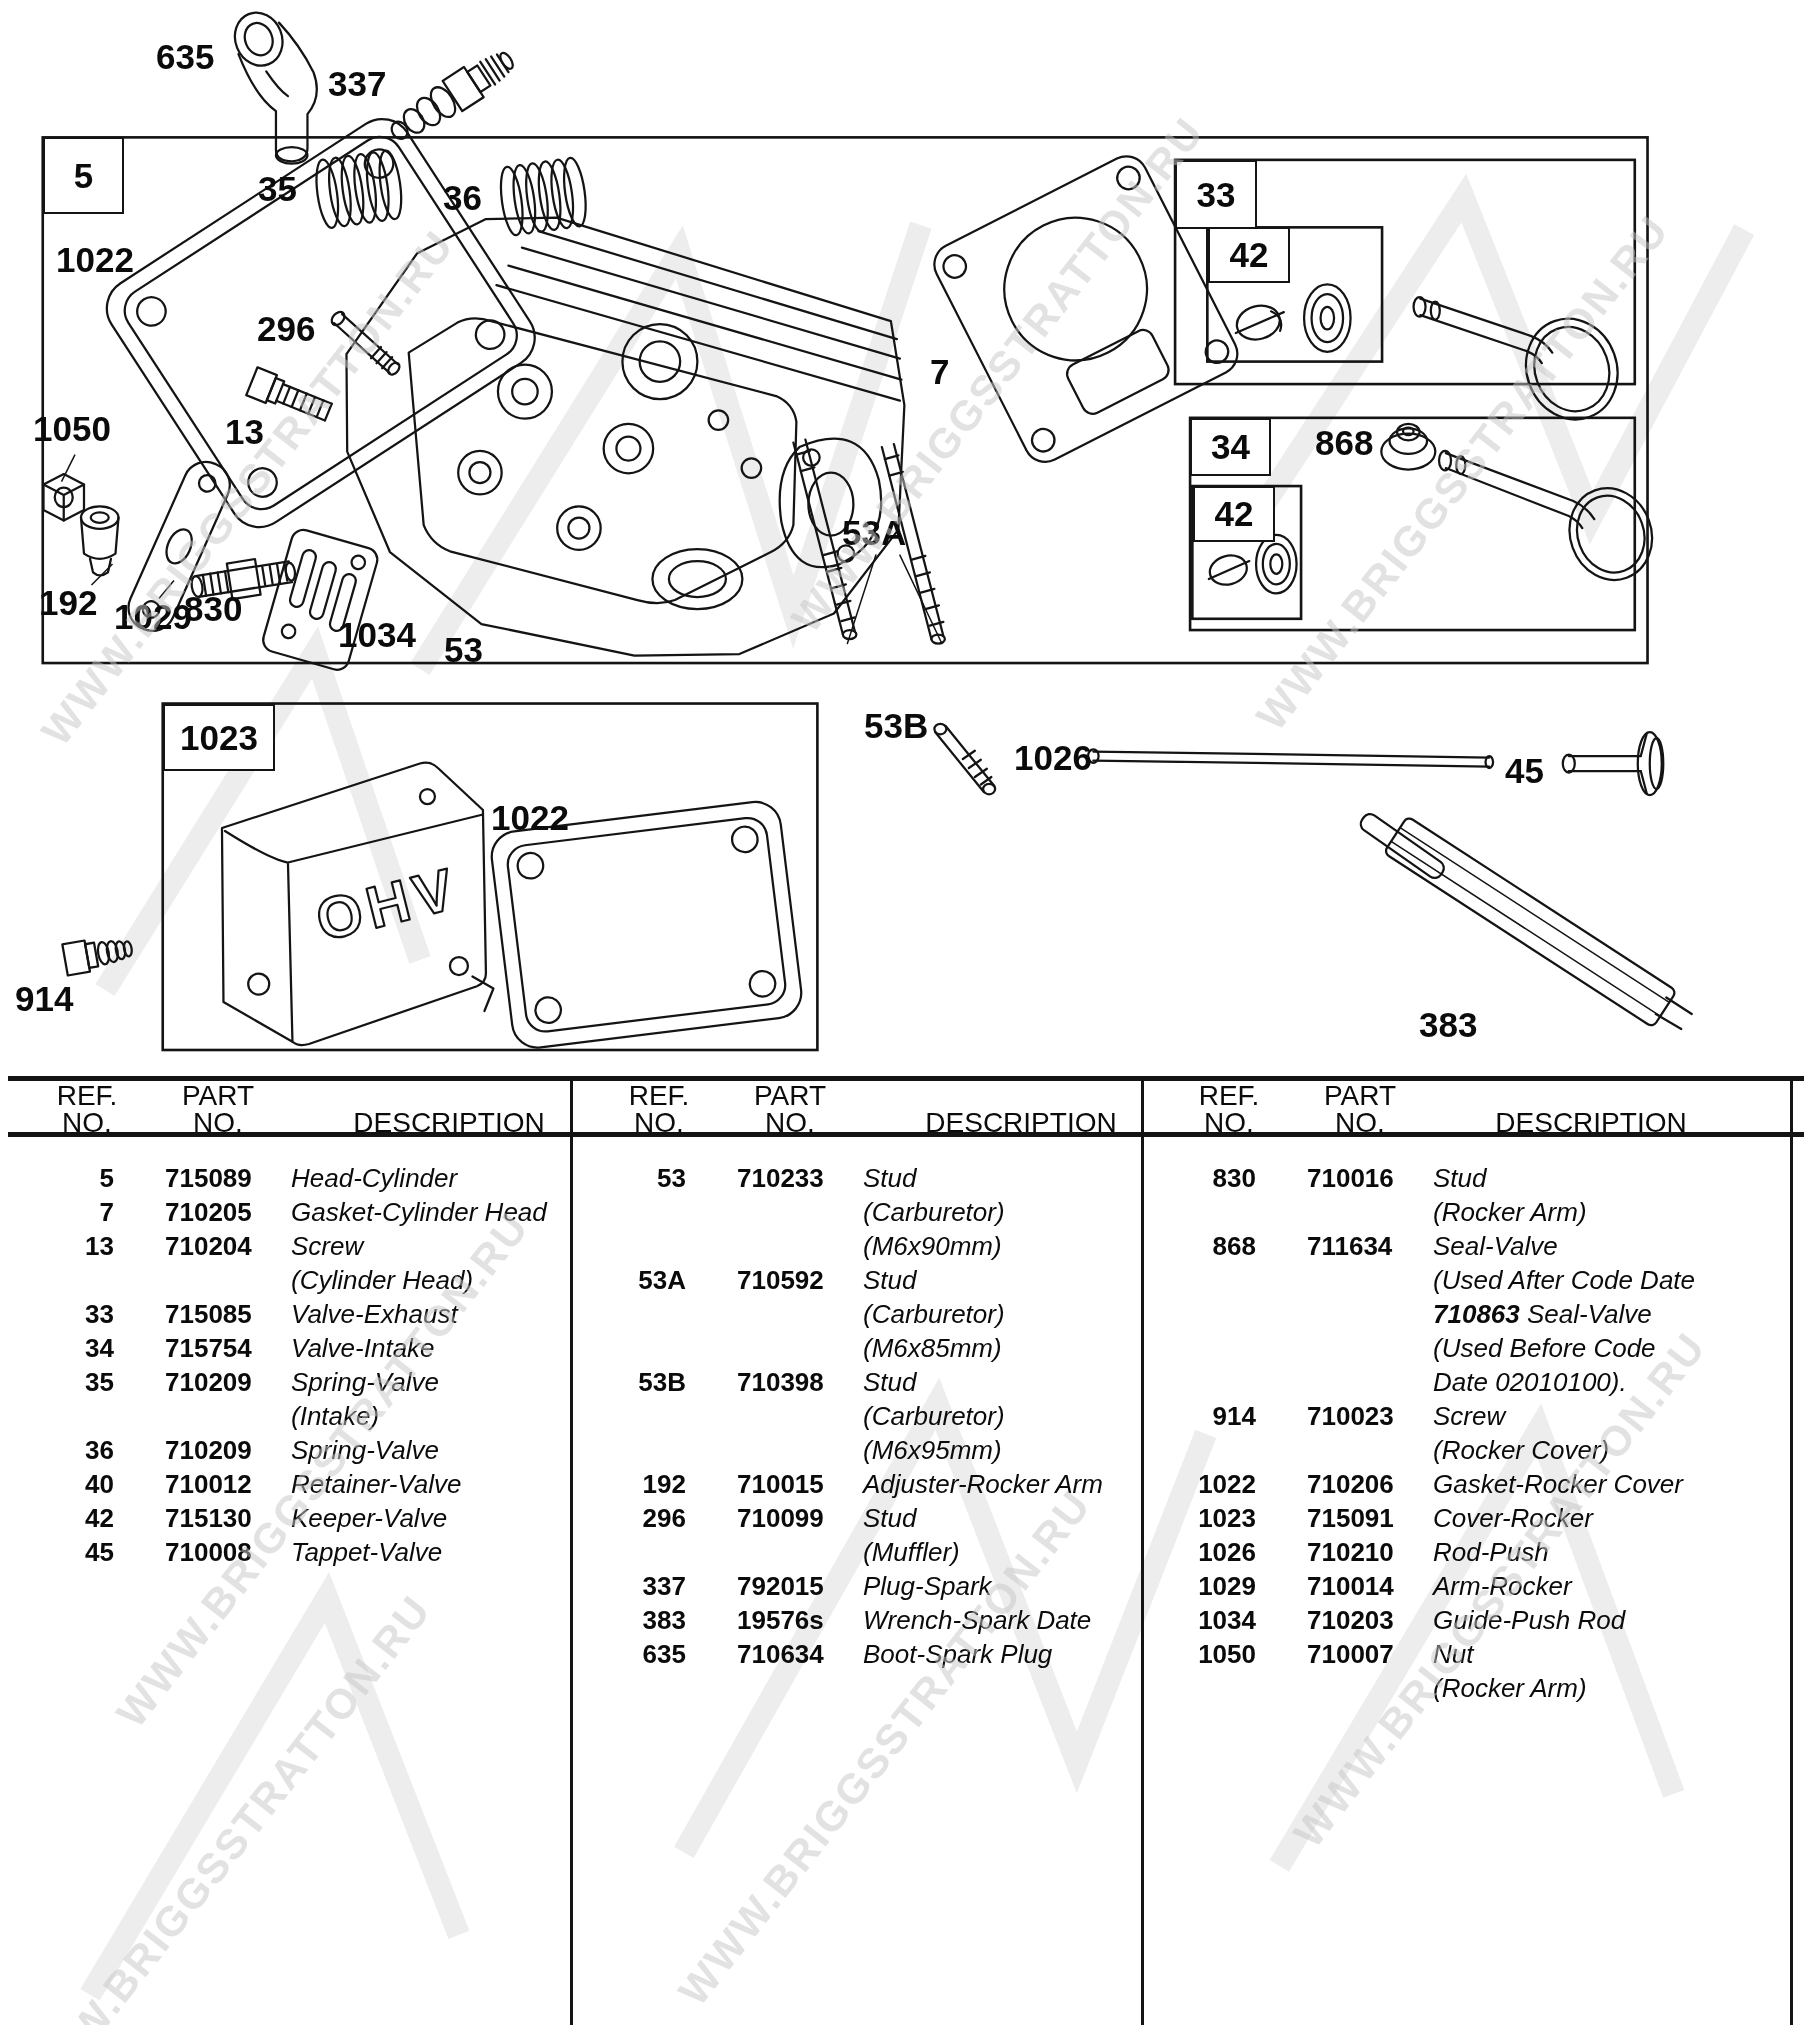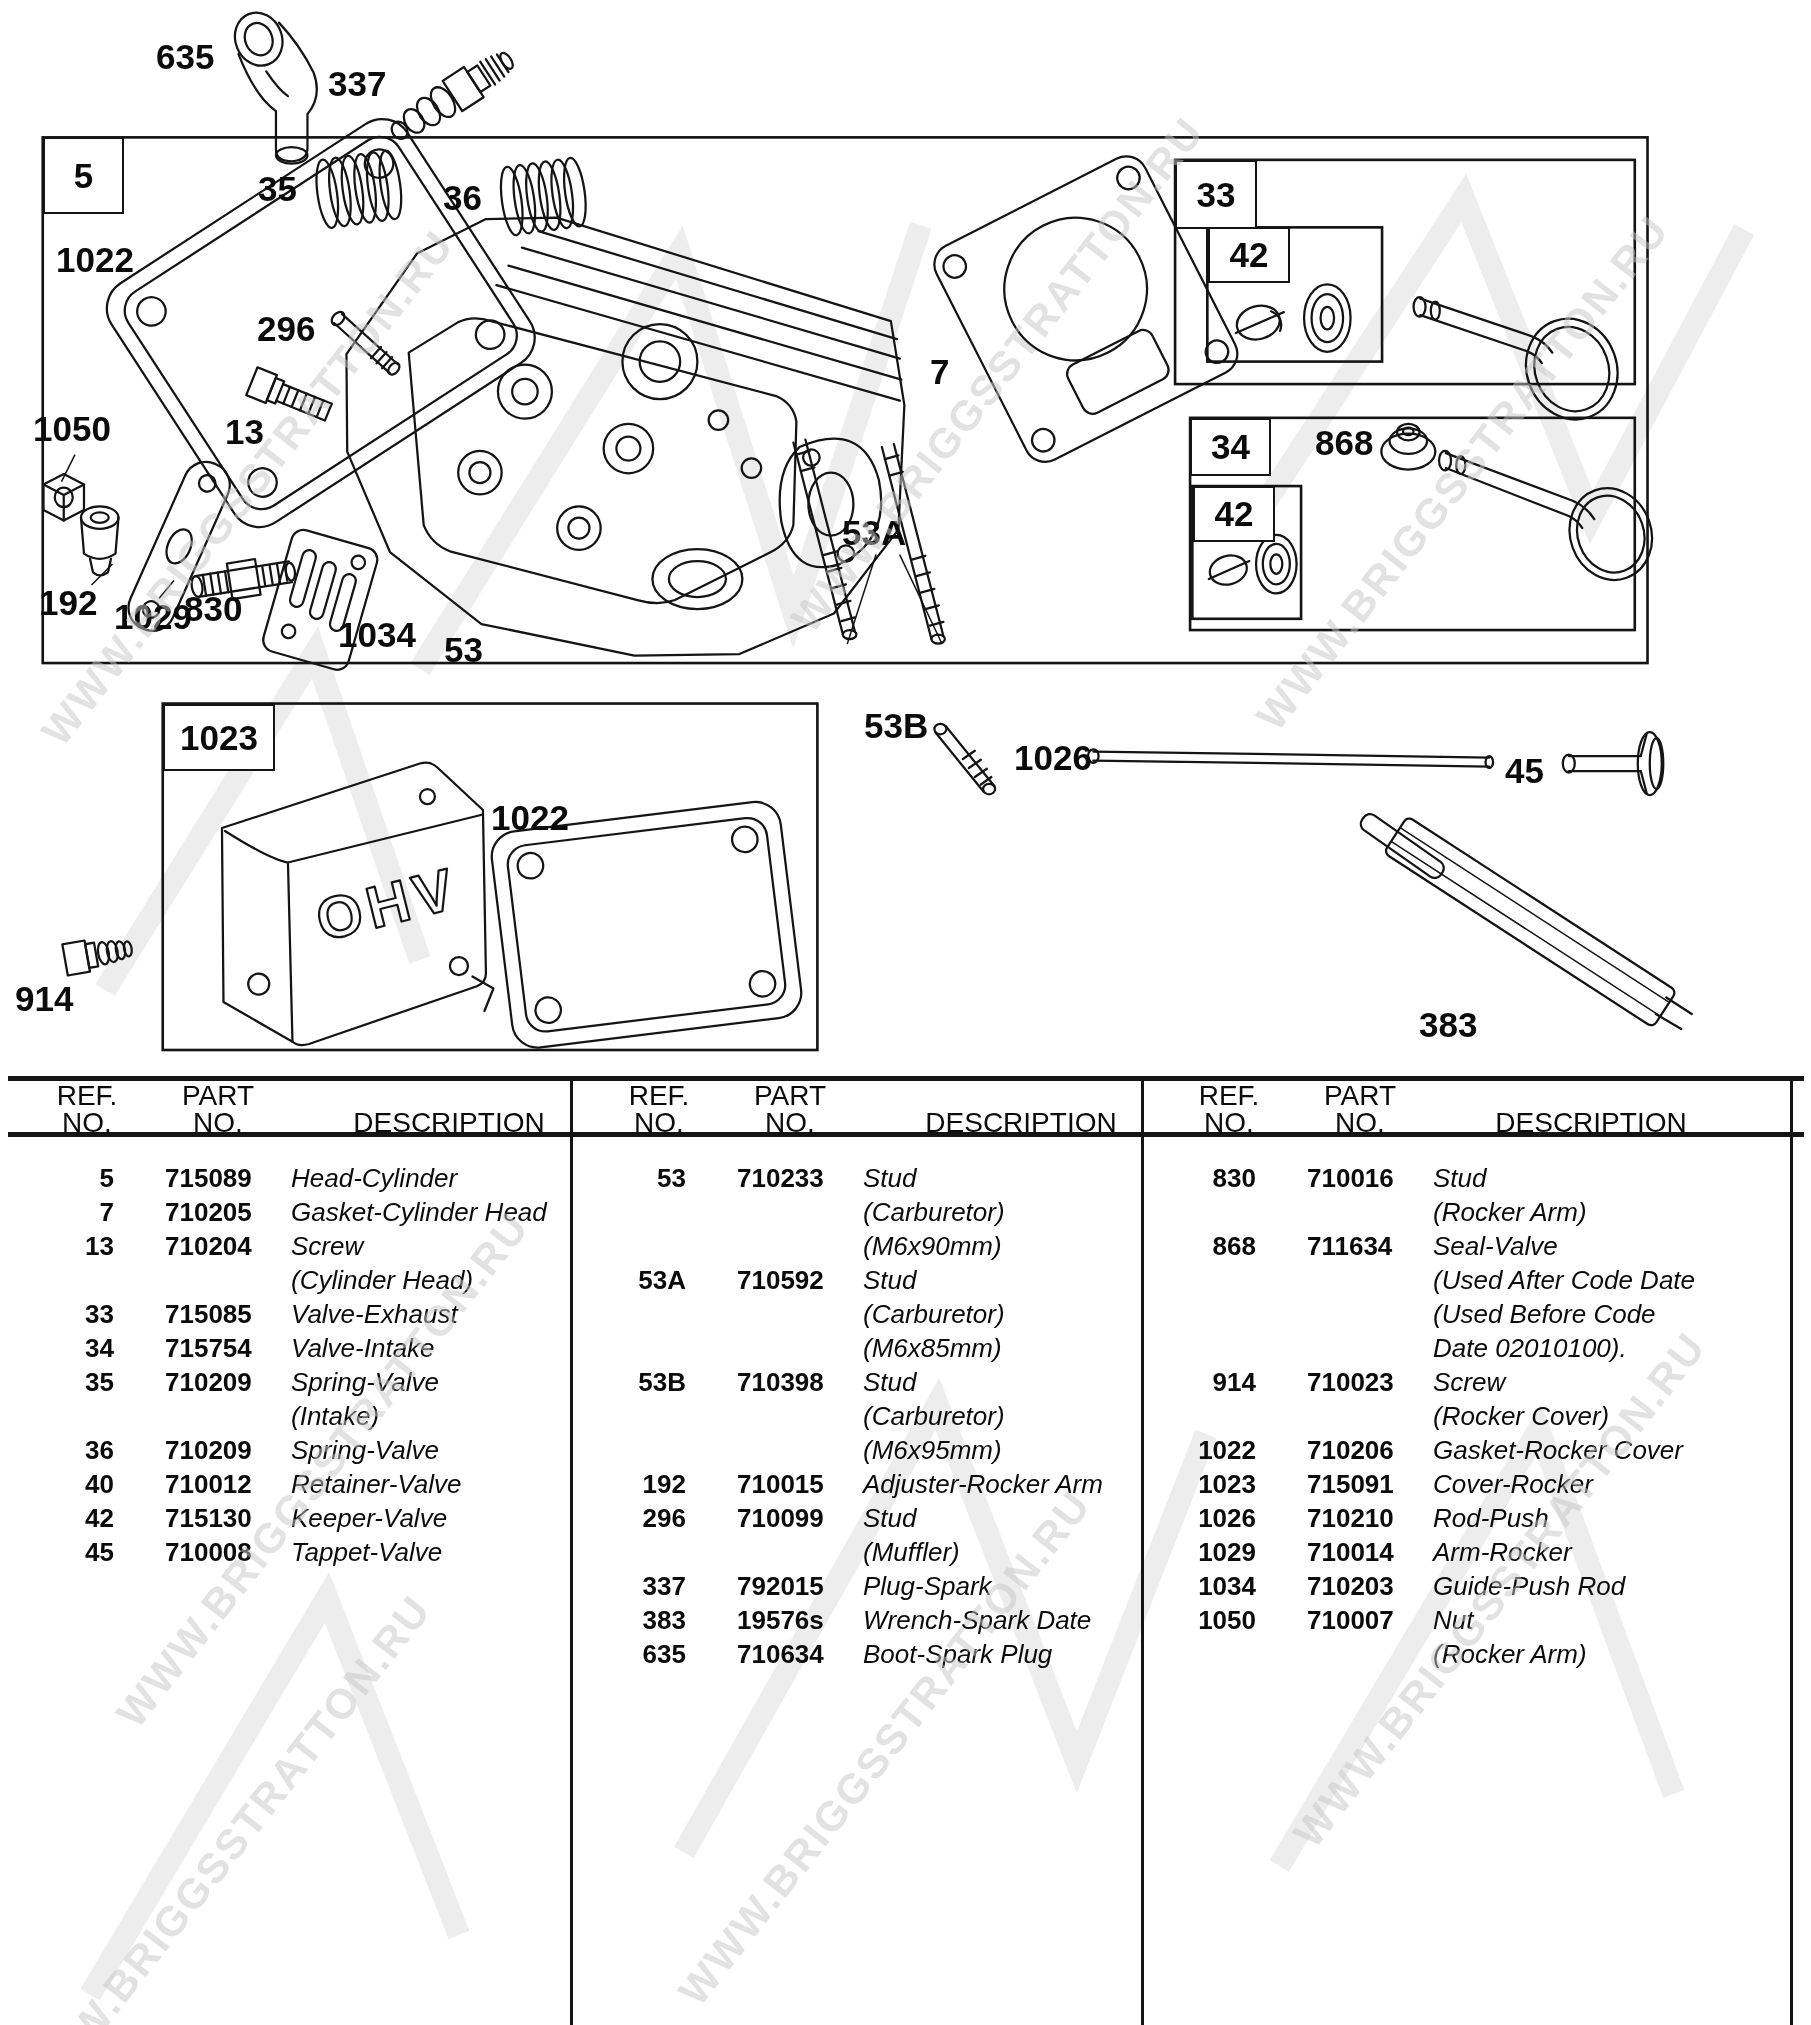--- a/index.html
+++ b/index.html
@@ -476,20 +476,25 @@
         </div>
         <div class="trow">
           <span class="ref">868</span>
           <span class="part">711634</span>
           <span class="desc">Seal-Valve</span>
         </div>
         <div class="trow">
           <span class="ref"></span>
           <span class="part"></span>
           <span class="desc">(Used After Code Date</span>
+        </div>
+        <div class="trow">
+          <span class="ref"></span>
+          <span class="part"></span>
+          <span class="desc"><span class="pre">710863</span> Seal-Valve</span>
         </div>
         <div class="trow">
           <span class="ref"></span>
           <span class="part"></span>
           <span class="desc">(Used Before Code</span>
         </div>
         <div class="trow">
           <span class="ref"></span>
           <span class="part"></span>
           <span class="desc">Date 02010100).</span>

